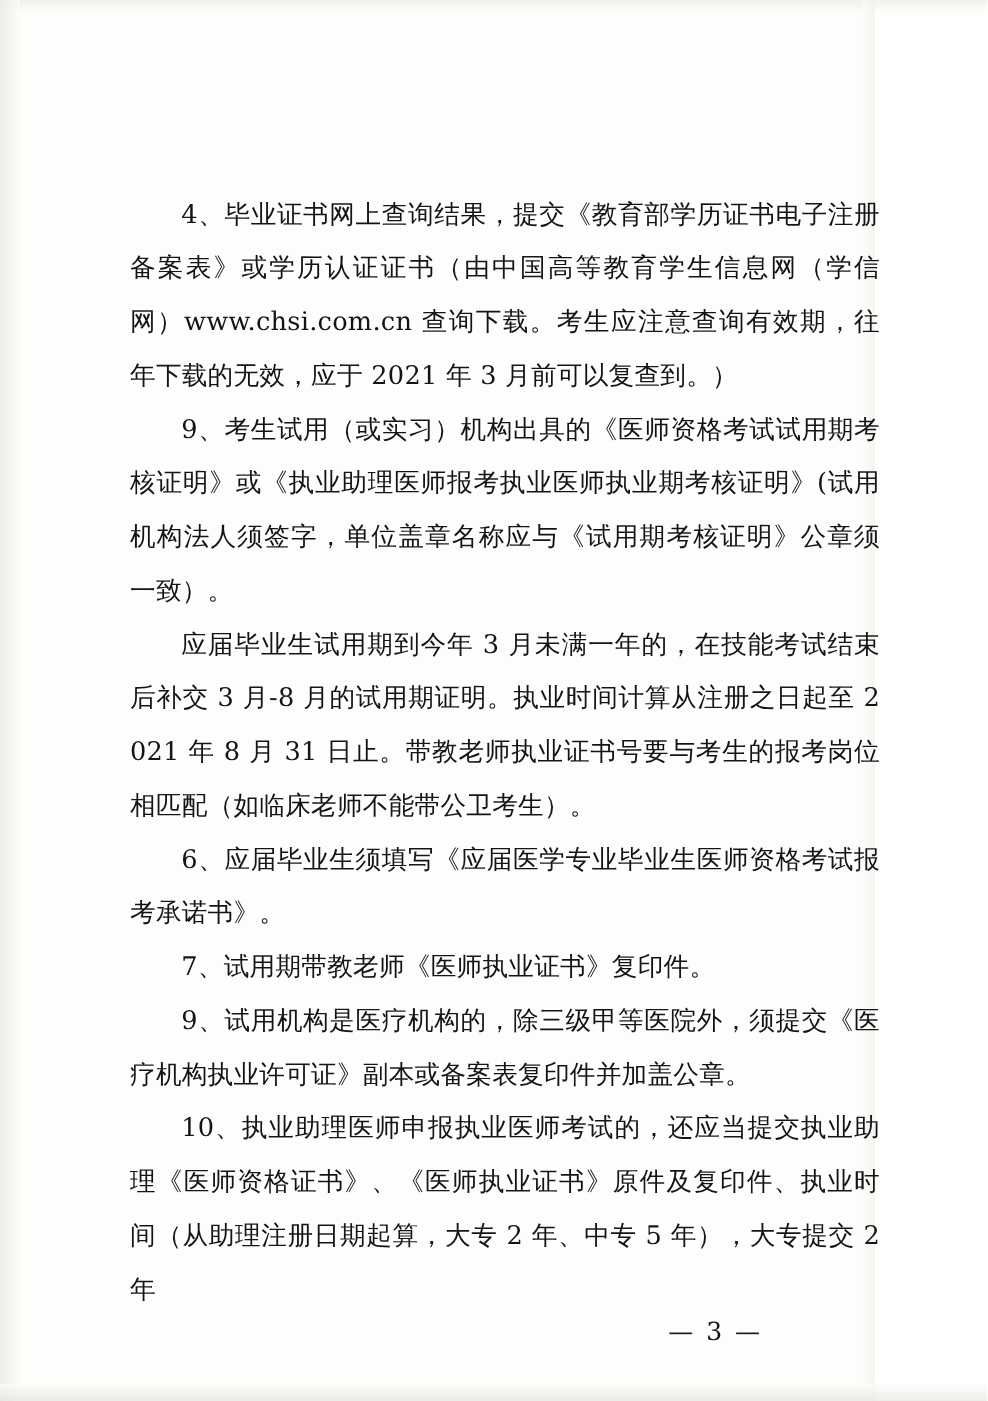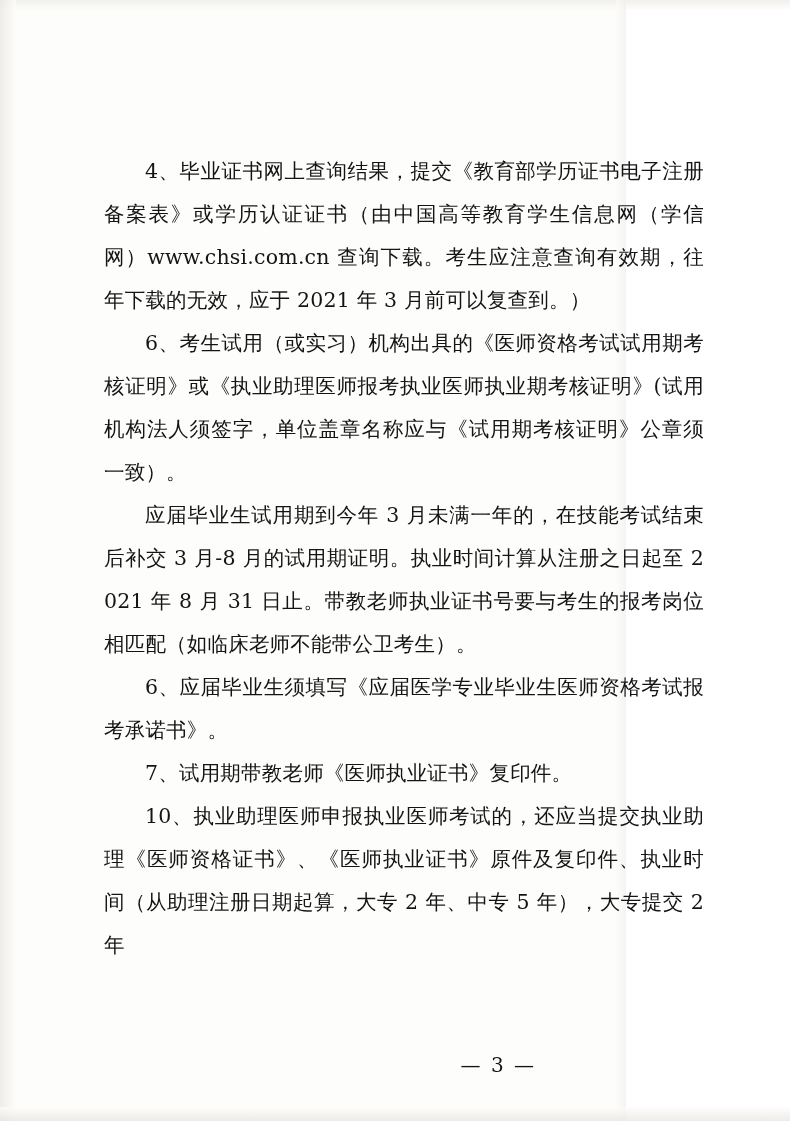--- a/index.html
+++ b/index.html
@@ -12,21 +12,21 @@
     height: 1121px;
     position: relative;
     font-family: "DejaVu Serif", "Liberation Serif", serif;
     color: #1a1a1a;
     overflow: hidden;
   }
   .page {
     position: absolute;
     top: 0;
     left: 0;
-    width: 626px;
+    width: 700px;
     height: 1121px;
     background: #fdfdfb;
     box-sizing: border-box;
     padding-left: 22px;
   }
   .page-inner {
     position: absolute;
     left: 104px;
     top: 150px;
     width: 600px;
@@ -94,21 +94,22 @@
 <body>
 
 <div class="page">
   <div class="scan-edge-top"></div>
   <div class="scan-edge-left"></div>
   <div class="scan-edge-right"></div>
   <div class="scan-edge-bottom"></div>
 
   <div class="page-inner">
     <p class="para">4、毕业证书网上查询结果，提交《教育部学历证书电子注册备案表》或学历认证证书（由中国高等教育学生信息网（学信网）www.chsi.com.cn 查询下载。考生应注意查询有效期，往年下载的无效，应于 2021 年 3 月前可以复查到。）</p>
-    <p class="para">6、考生试用（或实习）机构出具的《医师资格考试试用期考核证明》或《执业助理医师报考执业医师执业期考核证明》(试用机构法人须签字，单位盖章名称应与《试用期考核证明》公章须一致）。</p>
+    <p class="para">9、考生试用（或实习）机构出具的《医师资格考试试用期考核证明》或《执业助理医师报考执业医师执业期考核证明》(试用机构法人须签字，单位盖章名称应与《试用期考核证明》公章须一致）。</p>
     <p class="para">应届毕业生试用期到今年 3 月未满一年的，在技能考试结束后补交 3 月-8 月的试用期证明。执业时间计算从注册之日起至 2021 年 8 月 31 日止。带教老师执业证书号要与考生的报考岗位相匹配（如临床老师不能带公卫考生）。</p>
     <p class="para">6、应届毕业生须填写《应届医学专业毕业生医师资格考试报考承诺书》。</p>
     <p class="para">7、试用期带教老师《医师执业证书》复印件。</p>
+    <p class="para">9、试用机构是医疗机构的，除三级甲等医院外，须提交《医疗机构执业许可证》副本或备案表复印件并加盖公章。</p>
     <p class="para">10、执业助理医师申报执业医师考试的，还应当提交执业助理《医师资格证书》、《医师执业证书》原件及复印件、执业时间（从助理注册日期起算，大专 2 年、中专 5 年），大专提交 2 年</p>
   </div>
 
   <div class="page-number">— 3 —</div>
 </div>
 
 </body></html>

